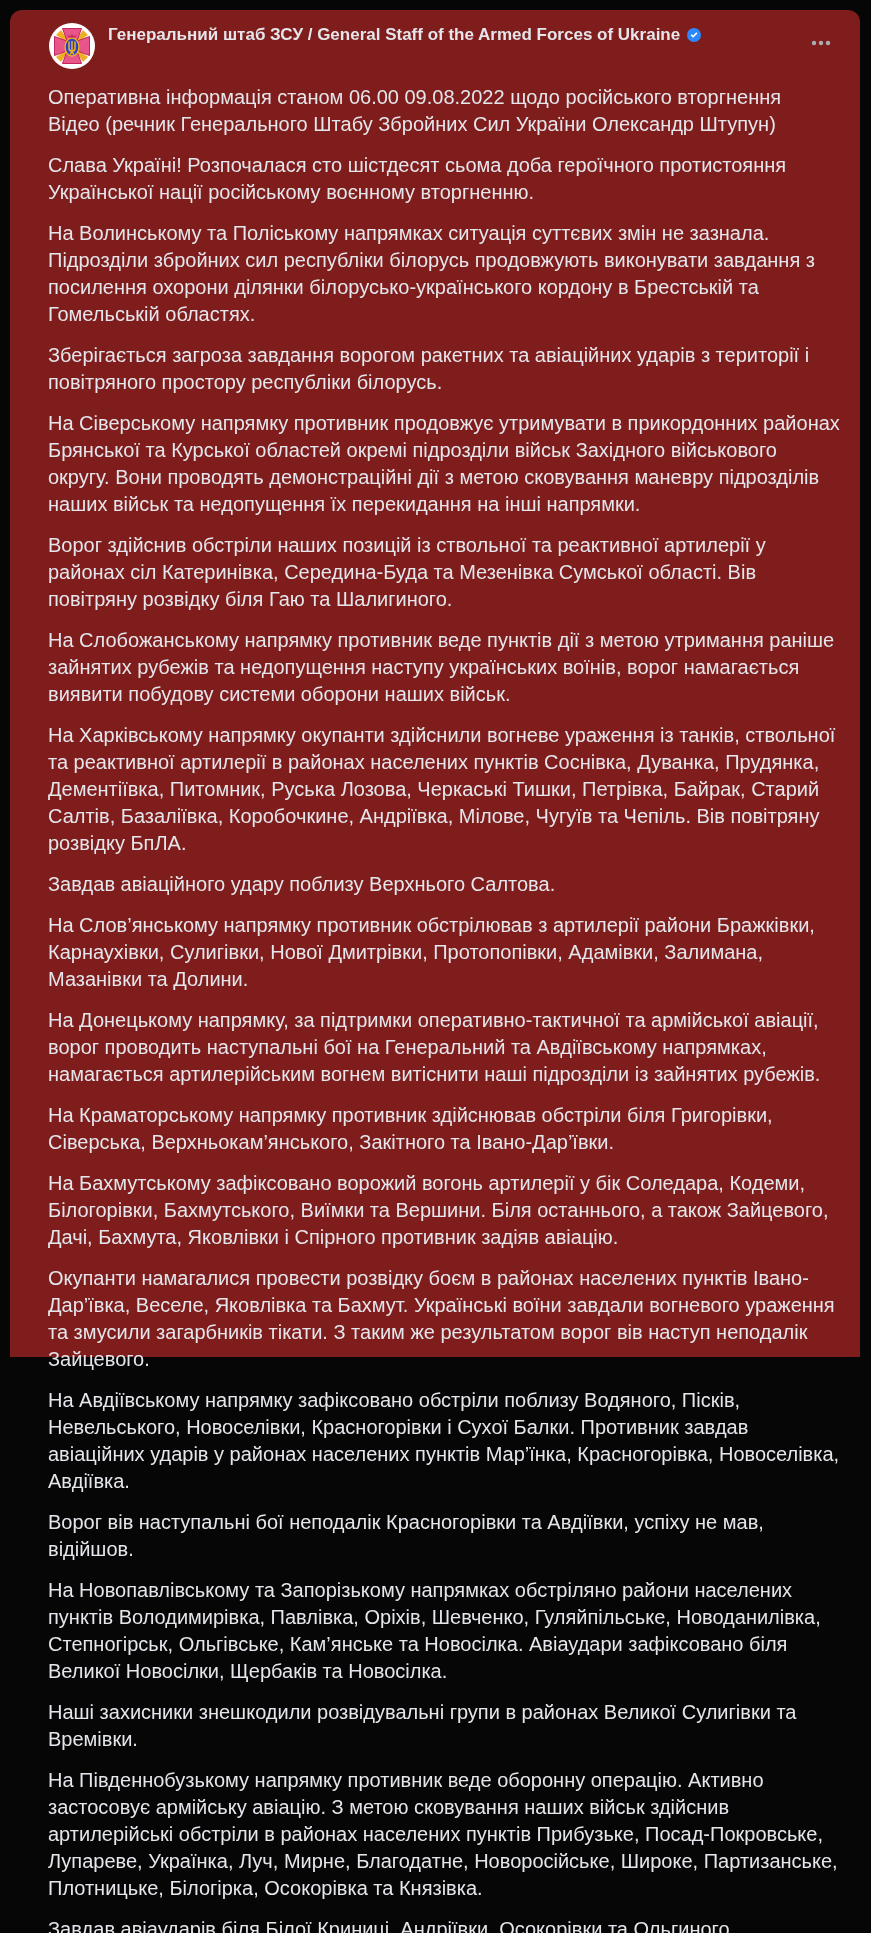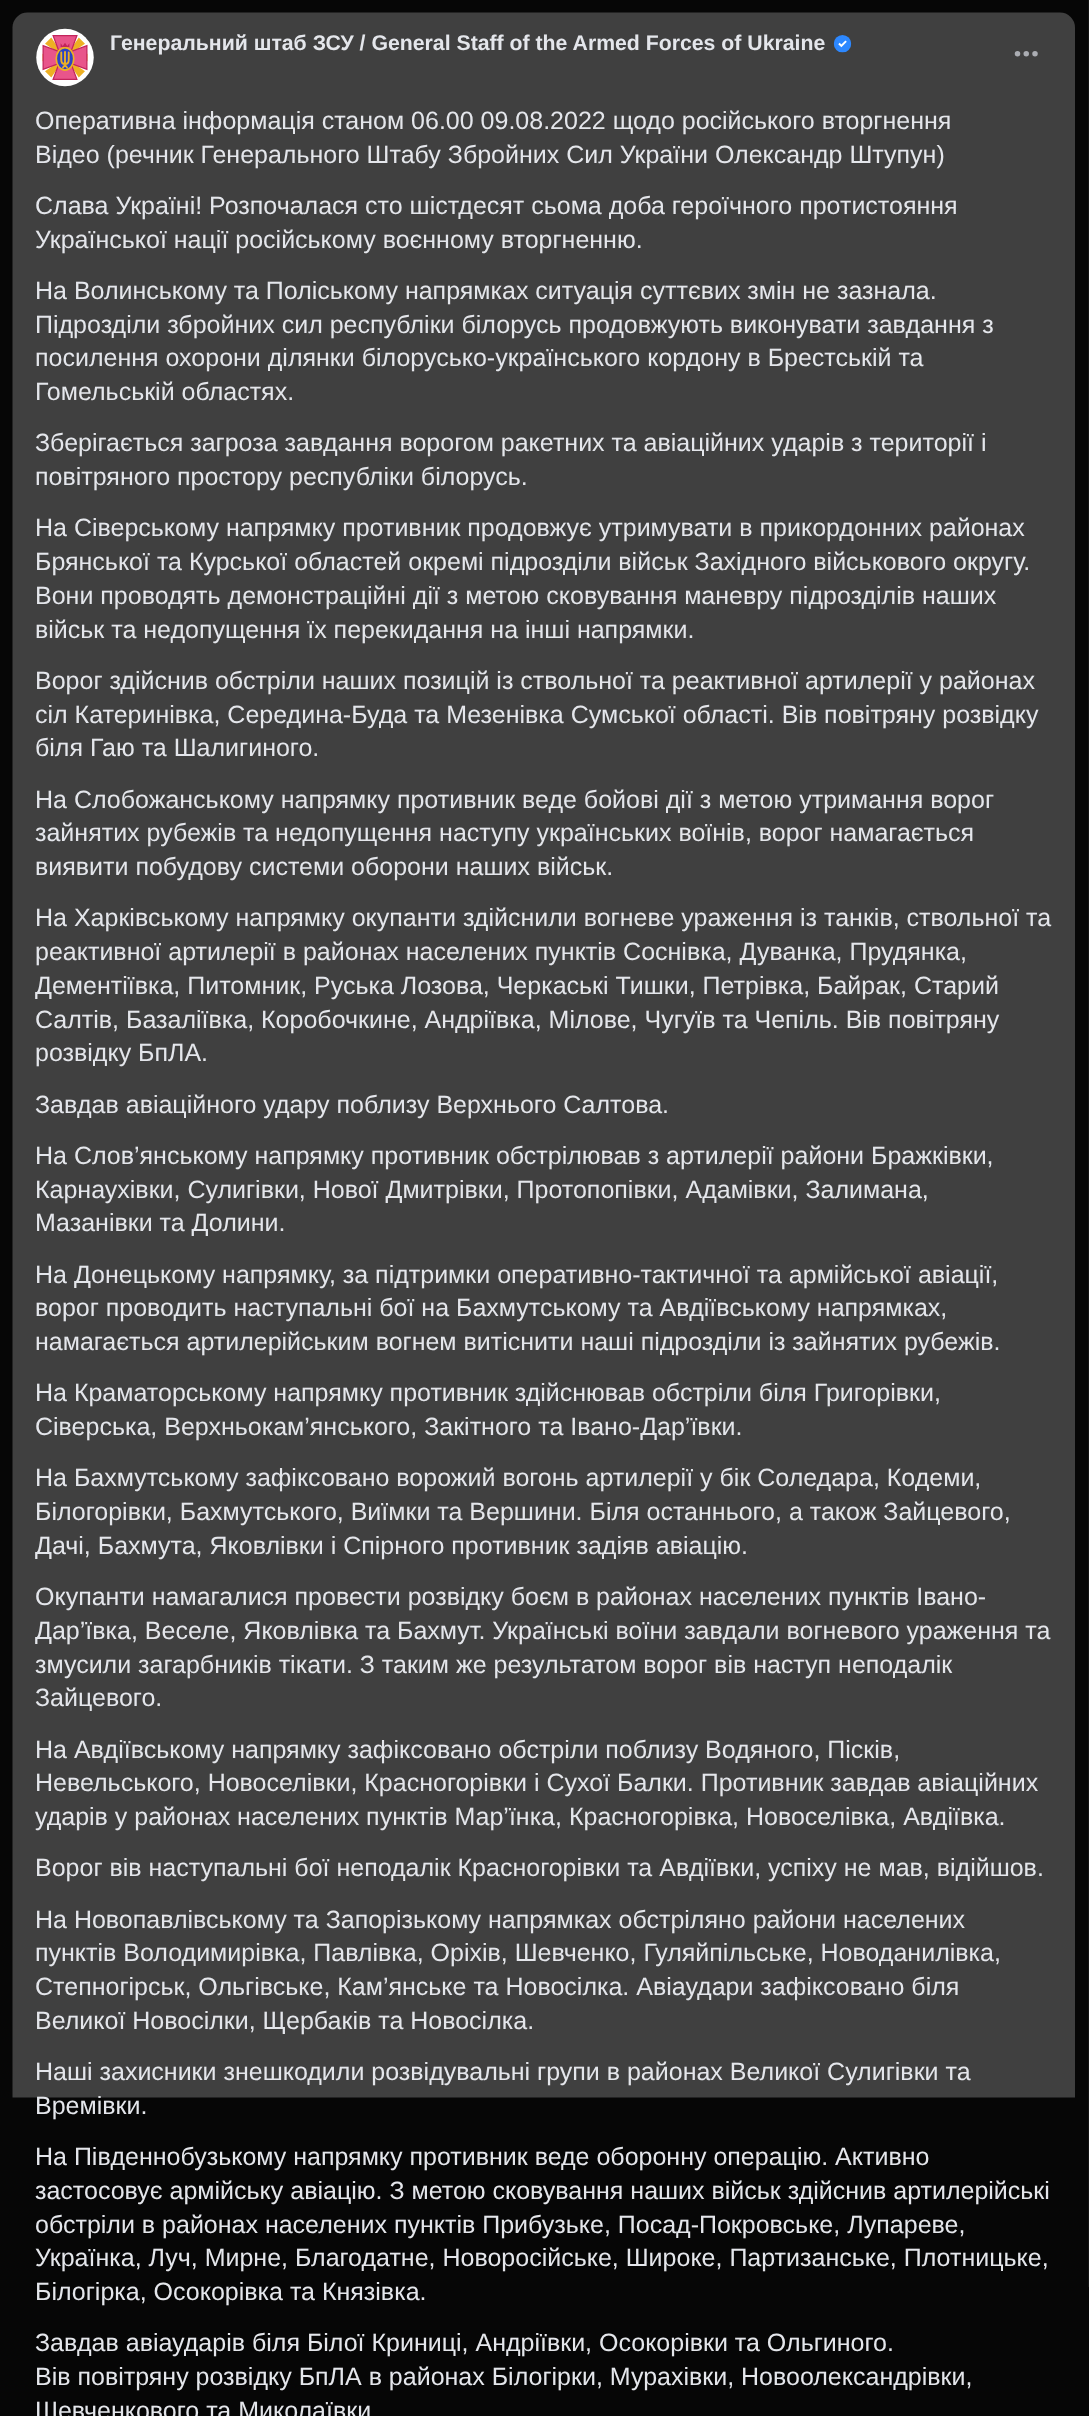--- a/index.html
+++ b/index.html
@@ -8,23 +8,24 @@
   }
   body {
     width: 871px; height: 1933px;
     background: #060606;
     overflow: hidden;
     font-family: "Liberation Sans", sans-serif;
     position: relative;
   }
   .post-card {
     position: absolute; left: 10px; top: 10px;
-    width: 850px; height: 1668px;
-    background: #404040;
+    width: 850px; height: 1347px;
+    background: #7f1d1d;
     border-radius: 12px 12px 0 0;
+    padding-left: 20px;
   }
   .post-header {
     display: flex; align-items: flex-start;
     padding: 12px 16px 0 18px;
   }
   .avatar {
     width: 48px; height: 48px; flex: 0 0 48px;
     border-radius: 50%; overflow: hidden;
     cursor: pointer; display: block;
   }
@@ -115,25 +116,25 @@
   </div>
 
   <div class="post-text">
       <p class="post-paragraph">Оперативна інформація станом 06.00 09.08.2022 щодо російського вторгнення
 Відео (речник Генерального Штабу Збройних Сил України Олександр Штупун)</p>
       <p class="post-paragraph">Слава Україні! Розпочалася сто шістдесят сьома доба героїчного протистояння Української нації російському воєнному вторгненню.</p>
       <p class="post-paragraph">На Волинському та Поліському напрямках ситуація суттєвих змін не зазнала. Підрозділи збройних сил республіки білорусь продовжують виконувати завдання з посилення охорони ділянки білорусько-українського кордону в Брестській та Гомельській областях.</p>
       <p class="post-paragraph">Зберігається загроза завдання ворогом ракетних та авіаційних ударів з території і повітряного простору республіки білорусь.</p>
       <p class="post-paragraph">На Сіверському напрямку противник продовжує утримувати в прикордонних районах Брянської та Курської областей окремі підрозділи військ Західного військового округу. Вони проводять демонстраційні дії з метою сковування маневру підрозділів наших військ та недопущення їх перекидання на інші напрямки.</p>
       <p class="post-paragraph">Ворог здійснив обстріли наших позицій із ствольної та реактивної артилерії у районах сіл Катеринівка, Середина-Буда та Мезенівка Сумської області. Вів повітряну розвідку біля Гаю та Шалигиного.</p>
-      <p class="post-paragraph">На Слобожанському напрямку противник веде бойові дії з метою утримання ворог зайнятих рубежів та недопущення наступу українських воїнів, ворог намагається виявити побудову системи оборони наших військ.</p>
+      <p class="post-paragraph">На Слобожанському напрямку противник веде пунктів дії з метою утримання раніше зайнятих рубежів та недопущення наступу українських воїнів, ворог намагається виявити побудову системи оборони наших військ.</p>
       <p class="post-paragraph">На Харківському напрямку окупанти здійснили вогневе ураження із танків, ствольної та реактивної артилерії в районах населених пунктів Соснівка, Дуванка, Прудянка, Дементіївка, Питомник, Руська Лозова, Черкаські Тишки, Петрівка, Байрак, Старий Салтів, Базаліївка, Коробочкине, Андріївка, Мілове, Чугуїв та Чепіль. Вів повітряну розвідку БпЛА.</p>
       <p class="post-paragraph">Завдав авіаційного удару поблизу Верхнього Салтова.</p>
       <p class="post-paragraph">На Слов’янському напрямку противник обстрілював з артилерії райони Бражківки, Карнаухівки, Сулигівки, Нової Дмитрівки, Протопопівки, Адамівки, Залимана, Мазанівки та Долини.</p>
-      <p class="post-paragraph">На Донецькому напрямку, за підтримки оперативно-тактичної та армійської авіації, ворог проводить наступальні бої на Бахмутському та Авдіївському напрямках, намагається артилерійським вогнем витіснити наші підрозділи із зайнятих рубежів.</p>
+      <p class="post-paragraph">На Донецькому напрямку, за підтримки оперативно-тактичної та армійської авіації, ворог проводить наступальні бої на Генеральний та Авдіївському напрямках, намагається артилерійським вогнем витіснити наші підрозділи із зайнятих рубежів.</p>
       <p class="post-paragraph">На Краматорському напрямку противник здійснював обстріли біля Григорівки, Сіверська, Верхньокам’янського, Закітного та Івано-Дар’ївки.</p>
       <p class="post-paragraph">На Бахмутському зафіксовано ворожий вогонь артилерії у бік Соледара, Кодеми, Білогорівки, Бахмутського, Виїмки та Вершини. Біля останнього, а також Зайцевого, Дачі, Бахмута, Яковлівки і Спірного противник задіяв авіацію.</p>
       <p class="post-paragraph">Окупанти намагалися провести розвідку боєм в районах населених пунктів Івано-Дар’ївка, Веселе, Яковлівка та Бахмут. Українські воїни завдали вогневого ураження та змусили загарбників тікати. З таким же результатом ворог вів наступ неподалік Зайцевого.</p>
       <p class="post-paragraph">На Авдіївському напрямку зафіксовано обстріли поблизу Водяного, Пісків, Невельського, Новоселівки, Красногорівки і Сухої Балки. Противник завдав авіаційних ударів у районах населених пунктів Мар’їнка, Красногорівка, Новоселівка, Авдіївка.</p>
       <p class="post-paragraph">Ворог вів наступальні бої неподалік Красногорівки та Авдіївки, успіху не мав, відійшов.</p>
       <p class="post-paragraph">На Новопавлівському та Запорізькому напрямках обстріляно райони населених пунктів Володимирівка, Павлівка, Оріхів, Шевченко, Гуляйпільське, Новоданилівка, Степногірськ, Ольгівське, Кам’янське та Новосілка. Авіаудари зафіксовано біля Великої Новосілки, Щербаків та Новосілка.</p>
       <p class="post-paragraph">Наші захисники знешкодили розвідувальні групи в районах Великої Сулигівки та Времівки.</p>
       <p class="post-paragraph">На Південнобузькому напрямку противник веде оборонну операцію. Активно застосовує армійську авіацію. З метою сковування наших військ здійснив артилерійські обстріли в районах населених пунктів Прибузьке, Посад-Покровське, Лупареве, Українка, Луч, Мирне, Благодатне, Новоросійське, Широке, Партизанське, Плотницьке, Білогірка, Осокорівка та Князівка.</p>
       <p class="post-paragraph">Завдав авіаударів біля Білої Криниці, Андріївки, Осокорівки та Ольгиного.
 Вів повітряну розвідку БпЛА в районах Білогірки, Мурахівки, Новоолександрівки, Шевченкового та Миколаївки.</p>

